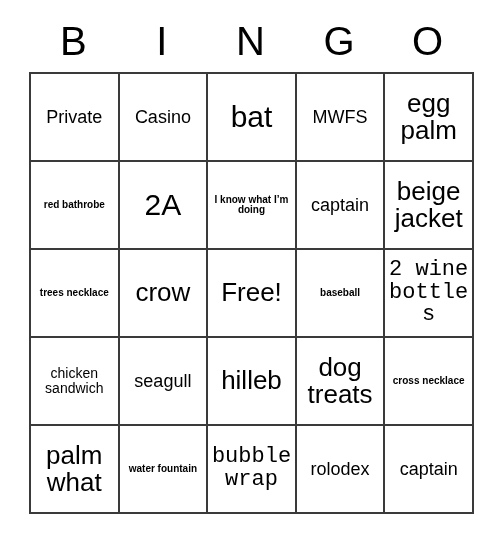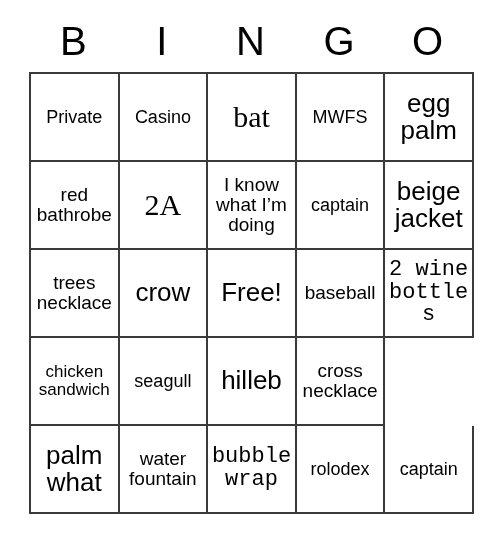--- a/index.html
+++ b/index.html
@@ -68,26 +68,26 @@
   }
   .cell-text {
     display: block;
     width: 100%;
     line-height: 1.04;
     word-wrap: break-word;
     hyphens: none;
   }
 
   
-  .fs-xxl .cell-text { font-size: 30px; font-family: Liberation Serif, serif; }
+  .fs-xxl .cell-text { font-size: 30px; }
   .fs-xl  .cell-text { font-size: 26px; }
   .fs-lg  .cell-text { font-size: 22px; font-family: Liberation Mono, monospace; }
   .fs-md  .cell-text { font-size: 18px; }
-  .fs-sm  .cell-text { font-size: 19px; }
-  .fs-xs  .cell-text { font-size: 17px; }
+  .fs-sm  .cell-text { font-size: 10px; font-weight: bold; }
+  .fs-xs  .cell-text { font-size: 14px; }
 </style>
 </head>
 <body>
 
 <div id="bingo-card">
 
   <div class="header-row">
     <div class="header-cell">B</div>
     <div class="header-cell">I</div>
     <div class="header-cell">N</div>
@@ -154,20 +154,23 @@
     <div class="grid-row">
       <div class="cell fs-xs">
           <span class="cell-text">chicken sandwich</span>
         </div>
       <div class="cell fs-md">
           <span class="cell-text">seagull</span>
         </div>
       <div class="cell fs-xl">
           <span class="cell-text">hilleb</span>
         </div>
+      <div class="cell fs-xl">
+          <span class="cell-text">dog treats</span>
+        </div>
       <div class="cell fs-sm">
           <span class="cell-text">cross necklace</span>
         </div>
     </div>
 
     <div class="grid-row">
       <div class="cell fs-xl">
           <span class="cell-text">palm what</span>
         </div>
       <div class="cell fs-sm">

